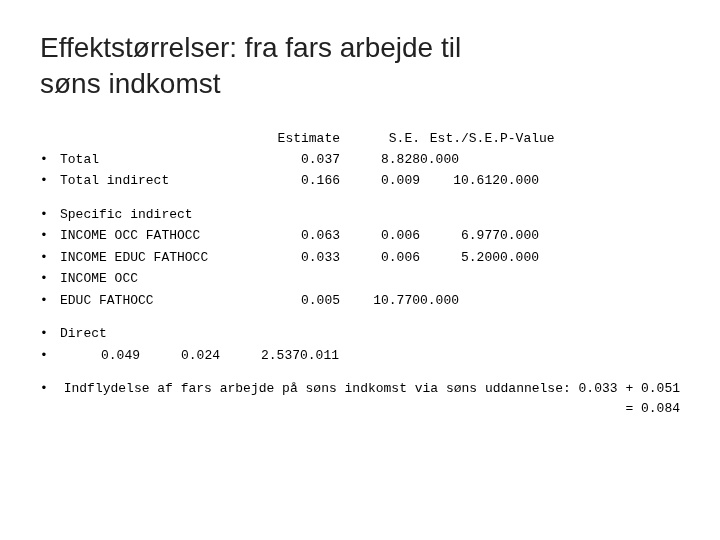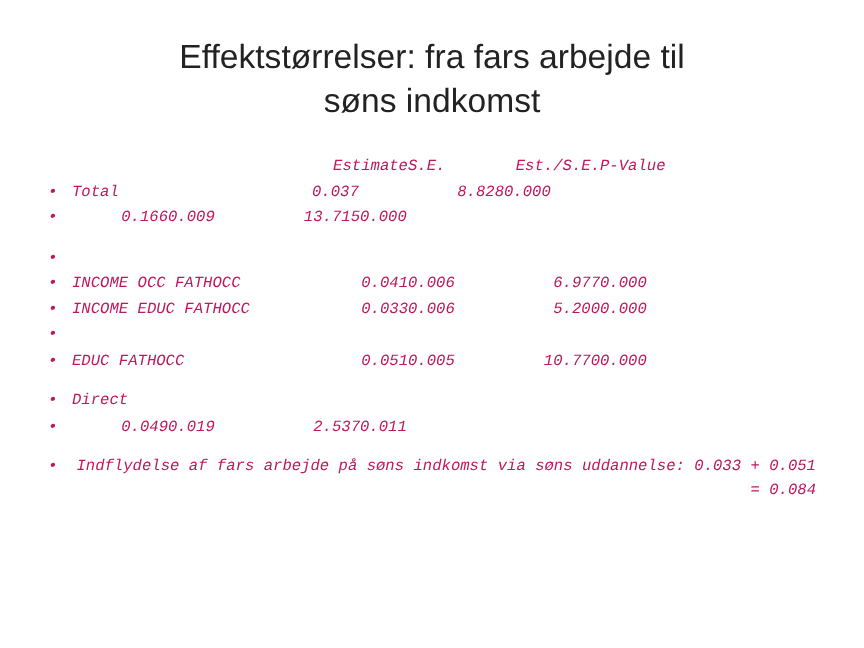--- a/index.html
+++ b/index.html
@@ -13,31 +13,29 @@
       font-family: Arial, sans-serif;
       width: 720px;
       height: 540px;
       overflow: hidden;
       padding: 30px 40px;
     }
 
     h1 {
       font-size: 28px;
       font-weight: normal;
-      text-align: center;
       color: #222;
       margin-bottom: 28px;
       line-height: 1.3;
     }
 
     .content {
       font-family: 'Courier New', Courier, monospace;
       font-size: 13px;
-      color: #be185d;
-      font-style: italic;
+      color: #000000;
     }
 
     .section {
       margin-bottom: 14px;
     }
 
     .row {
       display: flex;
       align-items: baseline;
       margin-bottom: 2px;
@@ -53,20 +51,21 @@
       min-width: 200px;
     }
 
     .estimate {
       min-width: 80px;
       text-align: right;
     }
 
     .se {
       min-width: 80px;
+      text-align: right;
     }
 
     .estse {
       min-width: 80px;
       text-align: right;
     }
 
     .pvalue {
       min-width: 80px;
     }
@@ -114,73 +113,75 @@
 
     <div class="row">
       <span class="bullet">•</span>
       <span class="label">Total</span>
       <span class="se">0.037</span>
       <span class="estse">8.828</span>
       <span class="pvalue">0.000</span>
     </div>
     <div class="row">
       <span class="bullet">•</span>
+      <span class="label">Total indirect</span>
       <span class="estimate">0.166</span>
       <span class="se">0.009</span>
-      <span class="estse">13.715</span>
+      <span class="estse">10.612</span>
       <span class="pvalue">0.000</span>
     </div>
   </div>
 
   <div class="section">
     <div class="row">
       <span class="bullet">•</span>
+      <span class="label">Specific indirect</span>
     </div>
     <div class="row">
       <span class="bullet">•</span>
       <span class="label">INCOME OCC FATHOCC</span>
-      <span class="estimate">0.041</span>
+      <span class="estimate">0.063</span>
       <span class="se">0.006</span>
       <span class="estse">6.977</span>
       <span class="pvalue">0.000</span>
     </div>
     <div class="row">
       <span class="bullet">•</span>
       <span class="label">INCOME EDUC FATHOCC</span>
       <span class="estimate">0.033</span>
       <span class="se">0.006</span>
       <span class="estse">5.200</span>
       <span class="pvalue">0.000</span>
     </div>
     <div class="row">
       <span class="bullet">•</span>
+      <span class="label">INCOME OCC</span>
       <span class="estimate"></span>
       <span class="se"></span>
       <span class="estse"></span>
       <span class="pvalue"></span>
     </div>
     <div class="row">
       <span class="bullet">•</span>
       <span class="label">EDUC FATHOCC</span>
-      <span class="estimate">0.051</span>
       <span class="se">0.005</span>
       <span class="estse">10.770</span>
       <span class="pvalue">0.000</span>
     </div>
   </div>
 
   <div class="section">
     <div class="row">
       <span class="bullet">•</span>
       <span class="label">Direct</span>
     </div>
     <div class="row">
       <span class="bullet">•</span>
       <span class="estimate">0.049</span>
-      <span class="se">0.019</span>
+      <span class="se">0.024</span>
       <span class="estse">2.537</span>
       <span class="pvalue">0.011</span>
     </div>
   </div>
 
   <div class="note">
     <div class="note-row">
       <span class="bullet">•</span>
       <span class="note-text">Indflydelse af fars arbejde på søns indkomst via søns uddannelse: 0.033 + 0.051 = 0.084</span>
     </div>

